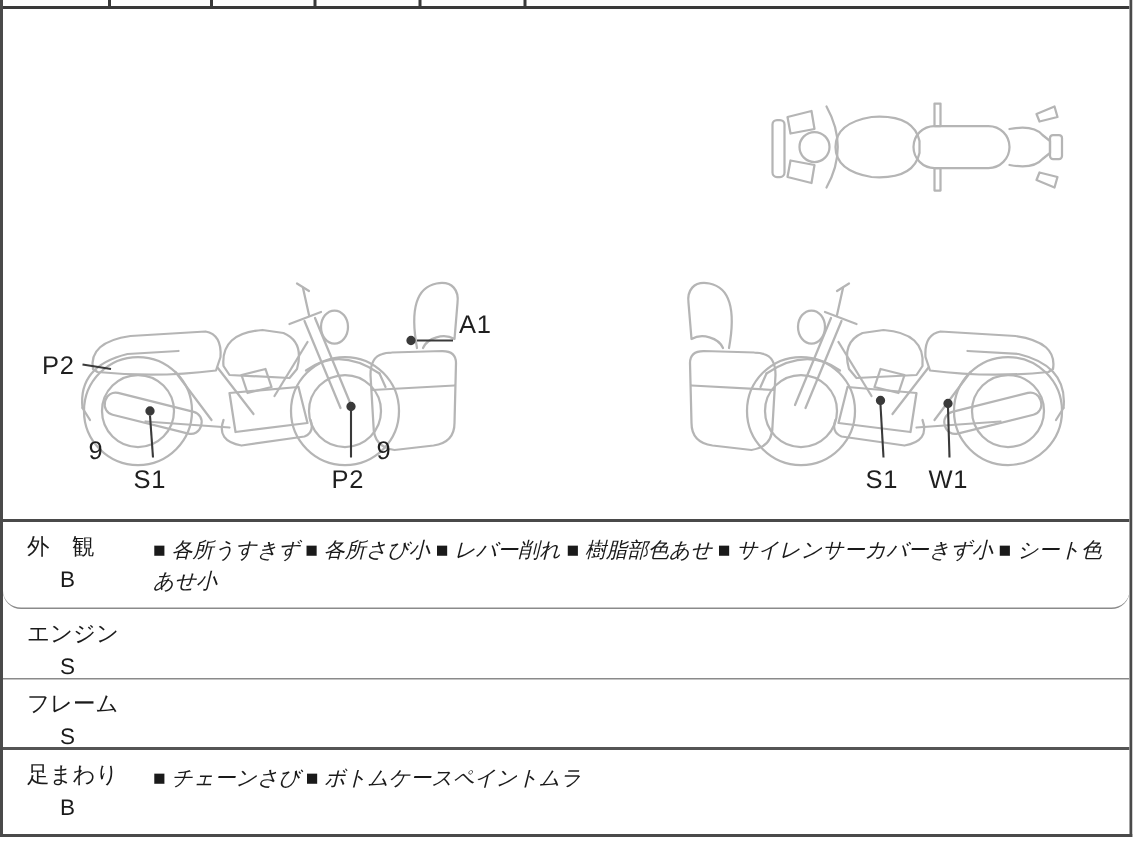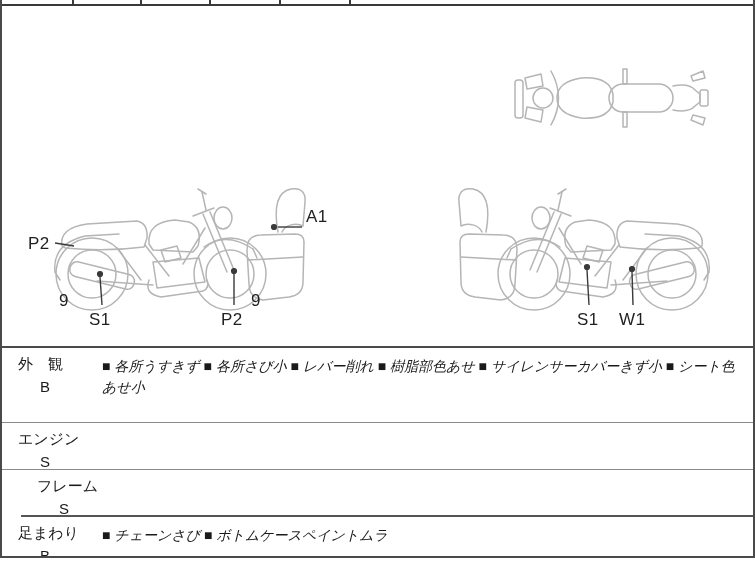--- a/index.html
+++ b/index.html
@@ -30,30 +30,30 @@
   }
   .diagram-area svg{position:absolute;left:0;top:0;}
   .ann{
     position:absolute;
     font-size:17px;color:#1f1f1f;letter-spacing:0.5px;
     white-space:nowrap;line-height:1;
   }
   
   .irow{display:flex;box-sizing:border-box;}
   .irow.sep-light{border-bottom:1px solid #8a8a8a;}
-  .irow.sep-dark{border-bottom:2px solid #555555;margin-left:19px;}
+  .irow.sep-dark{border-bottom:2px solid #555555;}
   .cat-col{width:100px;flex:0 0 100px;box-sizing:border-box;padding:7px 0 0 16px;}
   .cat{font-size:15px;color:#1a1a1a;}
   .grade{font-size:15px;color:#1a1a1a;margin:4px 0 0 22px;}
   .notes{
     flex:1;box-sizing:border-box;
     padding:8px 18px 0 0;
     font-size:14px;line-height:21px;color:#1a1a1a;font-style:italic;
   }
-  .h74{height:75px;} .h46{height:47px;} .h60{height:60px;}
+  .h74{height:58px;border-radius:12px;} .h46{height:47px;} .h60{height:60px;}
 </style>
 </head>
 <body>
 
 <div class="sheet">
 
   <div class="top-row">
     <div class="stub" style="left:70px"></div>
     <div class="stub" style="left:138px"></div>
     <div class="stub" style="left:207px"></div>

